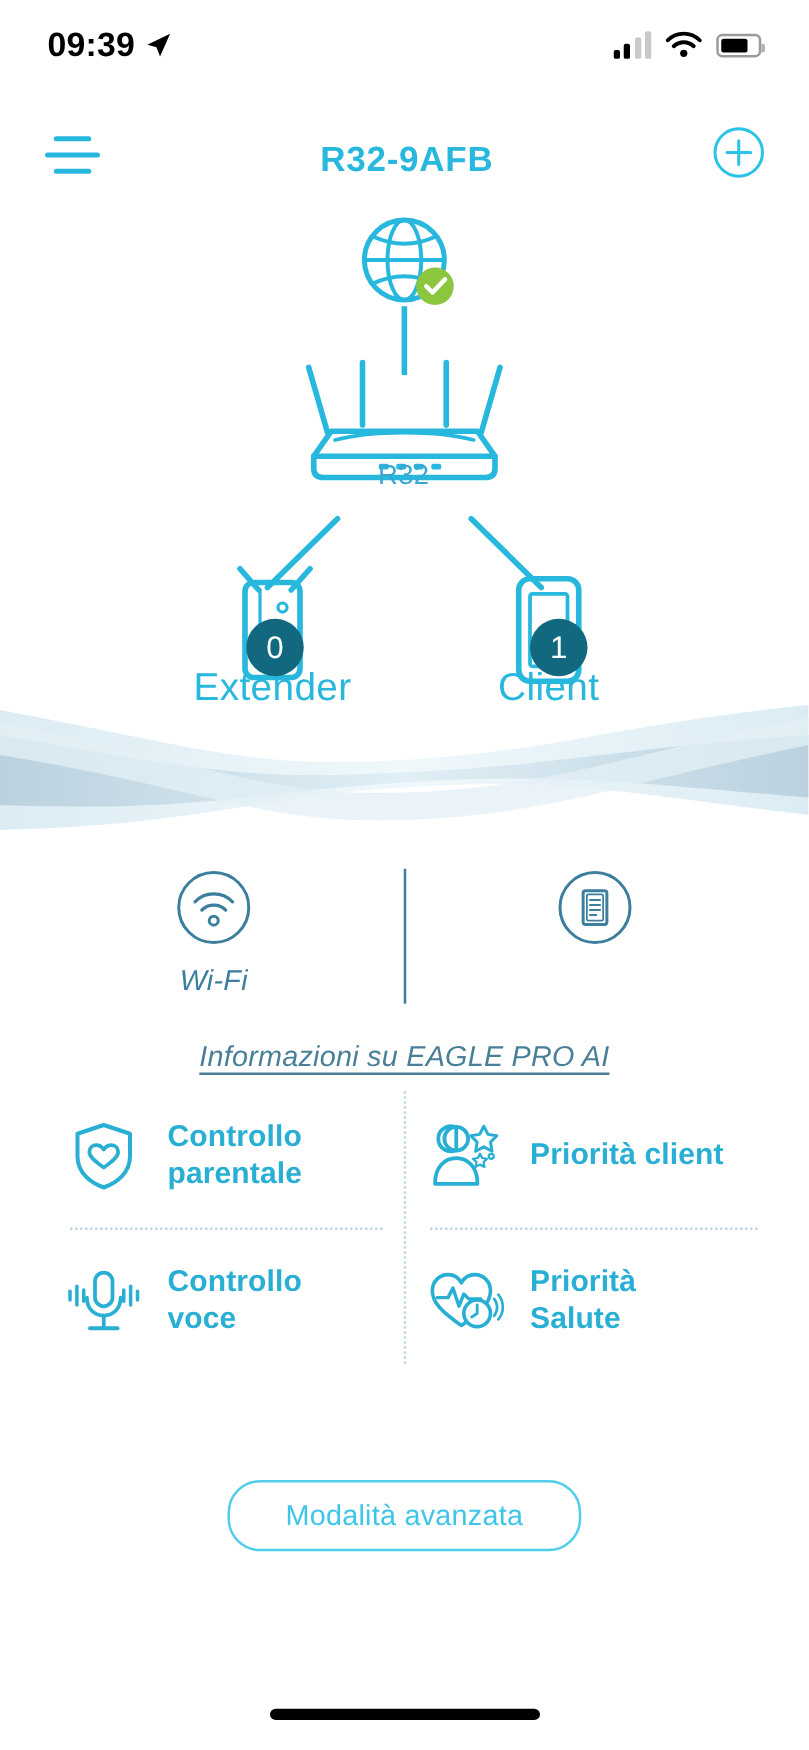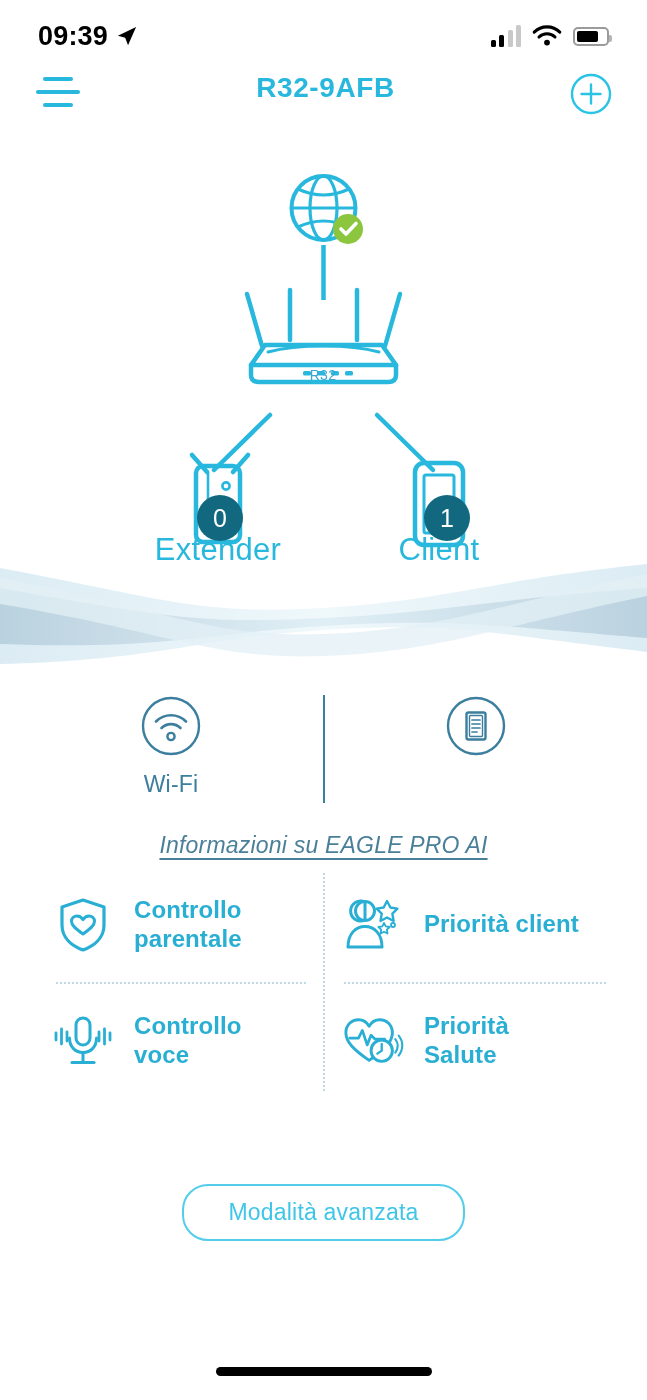--- a/index.html
+++ b/index.html
@@ -31,58 +31,58 @@
   .bars i.b4{ height:22px; background:#c9c9c9; }
   .battery{ position:relative; width:36px; height:19px; border:2px solid #9b9b9b;
             border-radius:5px; padding:2px; }
   .battery .fill{ height:100%; background:#000; border-radius:2px; }
   .battery .tip{ position:absolute; right:-5px; top:6px; width:3px; height:7px;
                  background:#b5b5b5; border-radius:0 2px 2px 0; }
 
   
   .header{
     position:absolute; top:72px; left:0; width:647px; height:72px;
-    display:flex; align-items:flex-start; justify-content:space-between;
+    display:flex; align-items:flex-end; justify-content:space-between;
     padding:0 34px;
   }
   .hamburger{ width:48px; height:40px; display:flex; flex-direction:column;
               align-items:center; justify-content:center; gap:9px; cursor:pointer; }
   .hamburger span{ display:block; height:4px; background:#29b8dd; border-radius:2px; }
   .hamburger span.s1{ width:30px; }
   .hamburger span.s2{ width:44px; }
   .hamburger span.s3{ width:30px; }
   .header-title{
     font-size:28px; font-weight:bold; color:#29b8dd; letter-spacing:0.6px;
   }
   .plus-btn{ width:44px; height:44px; cursor:pointer; }
 
   
   .topology{ position:absolute; top:160px; left:0; width:647px; height:420px; }
   .topo-label{
-    position:absolute; text-align:center; font-size:14px; color:#3aa6d4;
+    position:absolute; text-align:center; font-size:22px; color:#3aa6d4;
     letter-spacing:0.3px; white-space:nowrap;
   }
   .node-label-lg{ font-size:31px; color:#29b8dd; }
   .badge{
     position:absolute; border-radius:50%; background:#12697f;
     color:#fff; display:flex; align-items:center; justify-content:center;
     font-size:25px; font-weight:500;
   }
 
   
   .waveband{ position:absolute; top:560px; left:0; width:647px; height:120px; overflow:hidden; }
 
   
   .quick{
     position:absolute; top:695px; left:0; width:647px; height:125px;
     display:flex; align-items:flex-start; justify-content:center;
   }
   .quick-item{
     width:215px; display:flex; flex-direction:column; align-items:center;
-    gap:14px; cursor:pointer;
+    gap:14px; cursor:pointer;font-style:italic;
   }
   .quick-label{ font-size:23px; color:#3b7e9e; letter-spacing:0.2px; }
   .quick-divider{ width:2px; height:108px; background:#3b7e9e; margin:0 44px; flex:none; }
 
   
   .info-link{
     position:absolute; top:832px; left:0; width:647px; text-align:center;font-style:italic;
   }
   .info-link a{
     font-size:23px; color:#4a7f99; text-decoration:underline;

